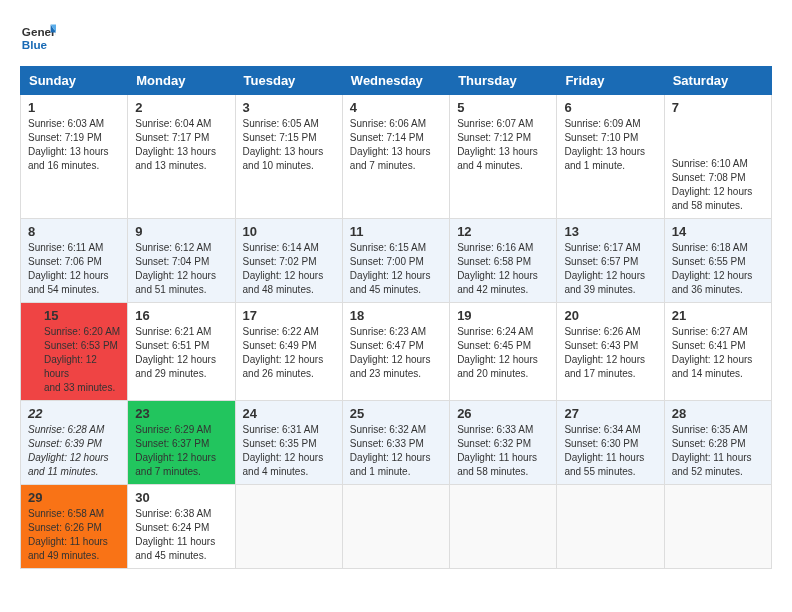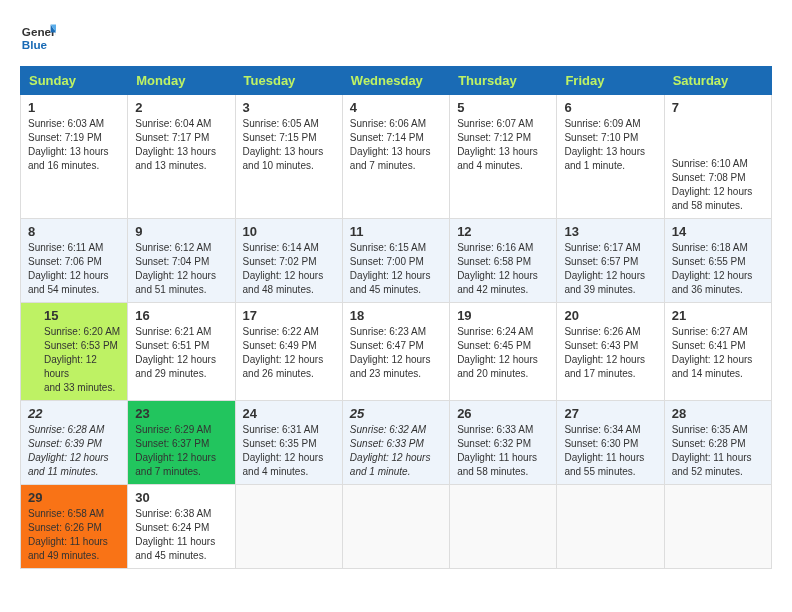--- a/index.html
+++ b/index.html
@@ -36,21 +36,21 @@
     .subtitle {
       font-size: 14px;
       color: #555;
     }
     .calendar {
       width: 100%;
       border-collapse: collapse;
     }
     .calendar th {
       background: #1a6bb5;
-      color: #bef264;
+      color: #ffffff;
       font-size: 13px;
       font-weight: bold;
       padding: 6px 8px;
       text-align: left;
       border: 1px solid #1a6bb5;
     }
     .calendar td {
       vertical-align: top;
       padding: 5px 7px;
       border: 1px solid #ddd;
@@ -208,21 +208,21 @@
         </td>
         <td style="background: rgb(238, 244, 251);">
           <span class="day-num">14</span>
           <div class="day-info" style="white-space: pre-line;">Sunrise: 6:18 AM
 Sunset: 6:55 PM
 Daylight: 12 hours
 and 36 minutes.</div>
         </td>
       </tr>
       <tr>
-        <td style="background: #bef264; padding-left: 23px;">
+        <td style="background: #ef4444; padding-left: 23px;">
           <span class="day-num">15</span>
           <div class="day-info" style="white-space: pre-line;">Sunrise: 6:20 AM
 Sunset: 6:53 PM
 Daylight: 12 hours
 and 33 minutes.</div>
         </td>
         <td style="background: rgb(255, 255, 255);">
           <span class="day-num">16</span>
           <div class="day-info" style="white-space: pre-line;">Sunrise: 6:21 AM
 Sunset: 6:51 PM
@@ -280,21 +280,21 @@
 Daylight: 12 hours
 and 7 minutes.</div>
         </td>
         <td style="background: rgb(238, 244, 251);">
           <span class="day-num">24</span>
           <div class="day-info" style="white-space: pre-line;">Sunrise: 6:31 AM
 Sunset: 6:35 PM
 Daylight: 12 hours
 and 4 minutes.</div>
         </td>
-        <td style="background: rgb(238, 244, 251); font-style: italic;">
+        <td style="background: rgb(238, 244, 251);">
           <span class="day-num">25</span>
           <div class="day-info" style="white-space: pre-line;">Sunrise: 6:32 AM
 Sunset: 6:33 PM
 Daylight: 12 hours
 and 1 minute.</div>
         </td>
         <td style="background: rgb(238, 244, 251);">
           <span class="day-num">26</span>
           <div class="day-info" style="white-space: pre-line;">Sunrise: 6:33 AM
 Sunset: 6:32 PM

